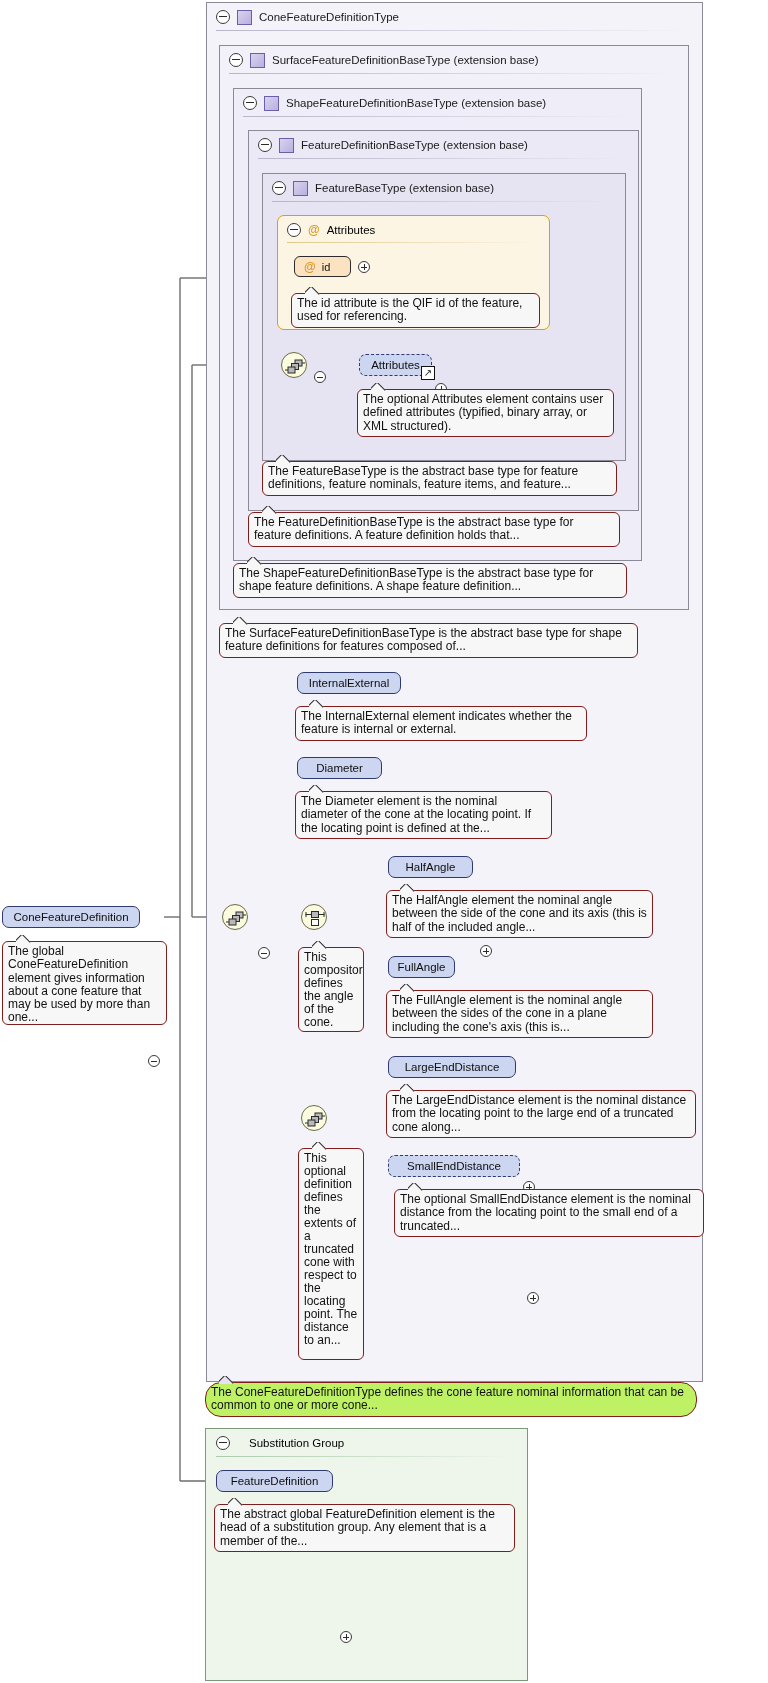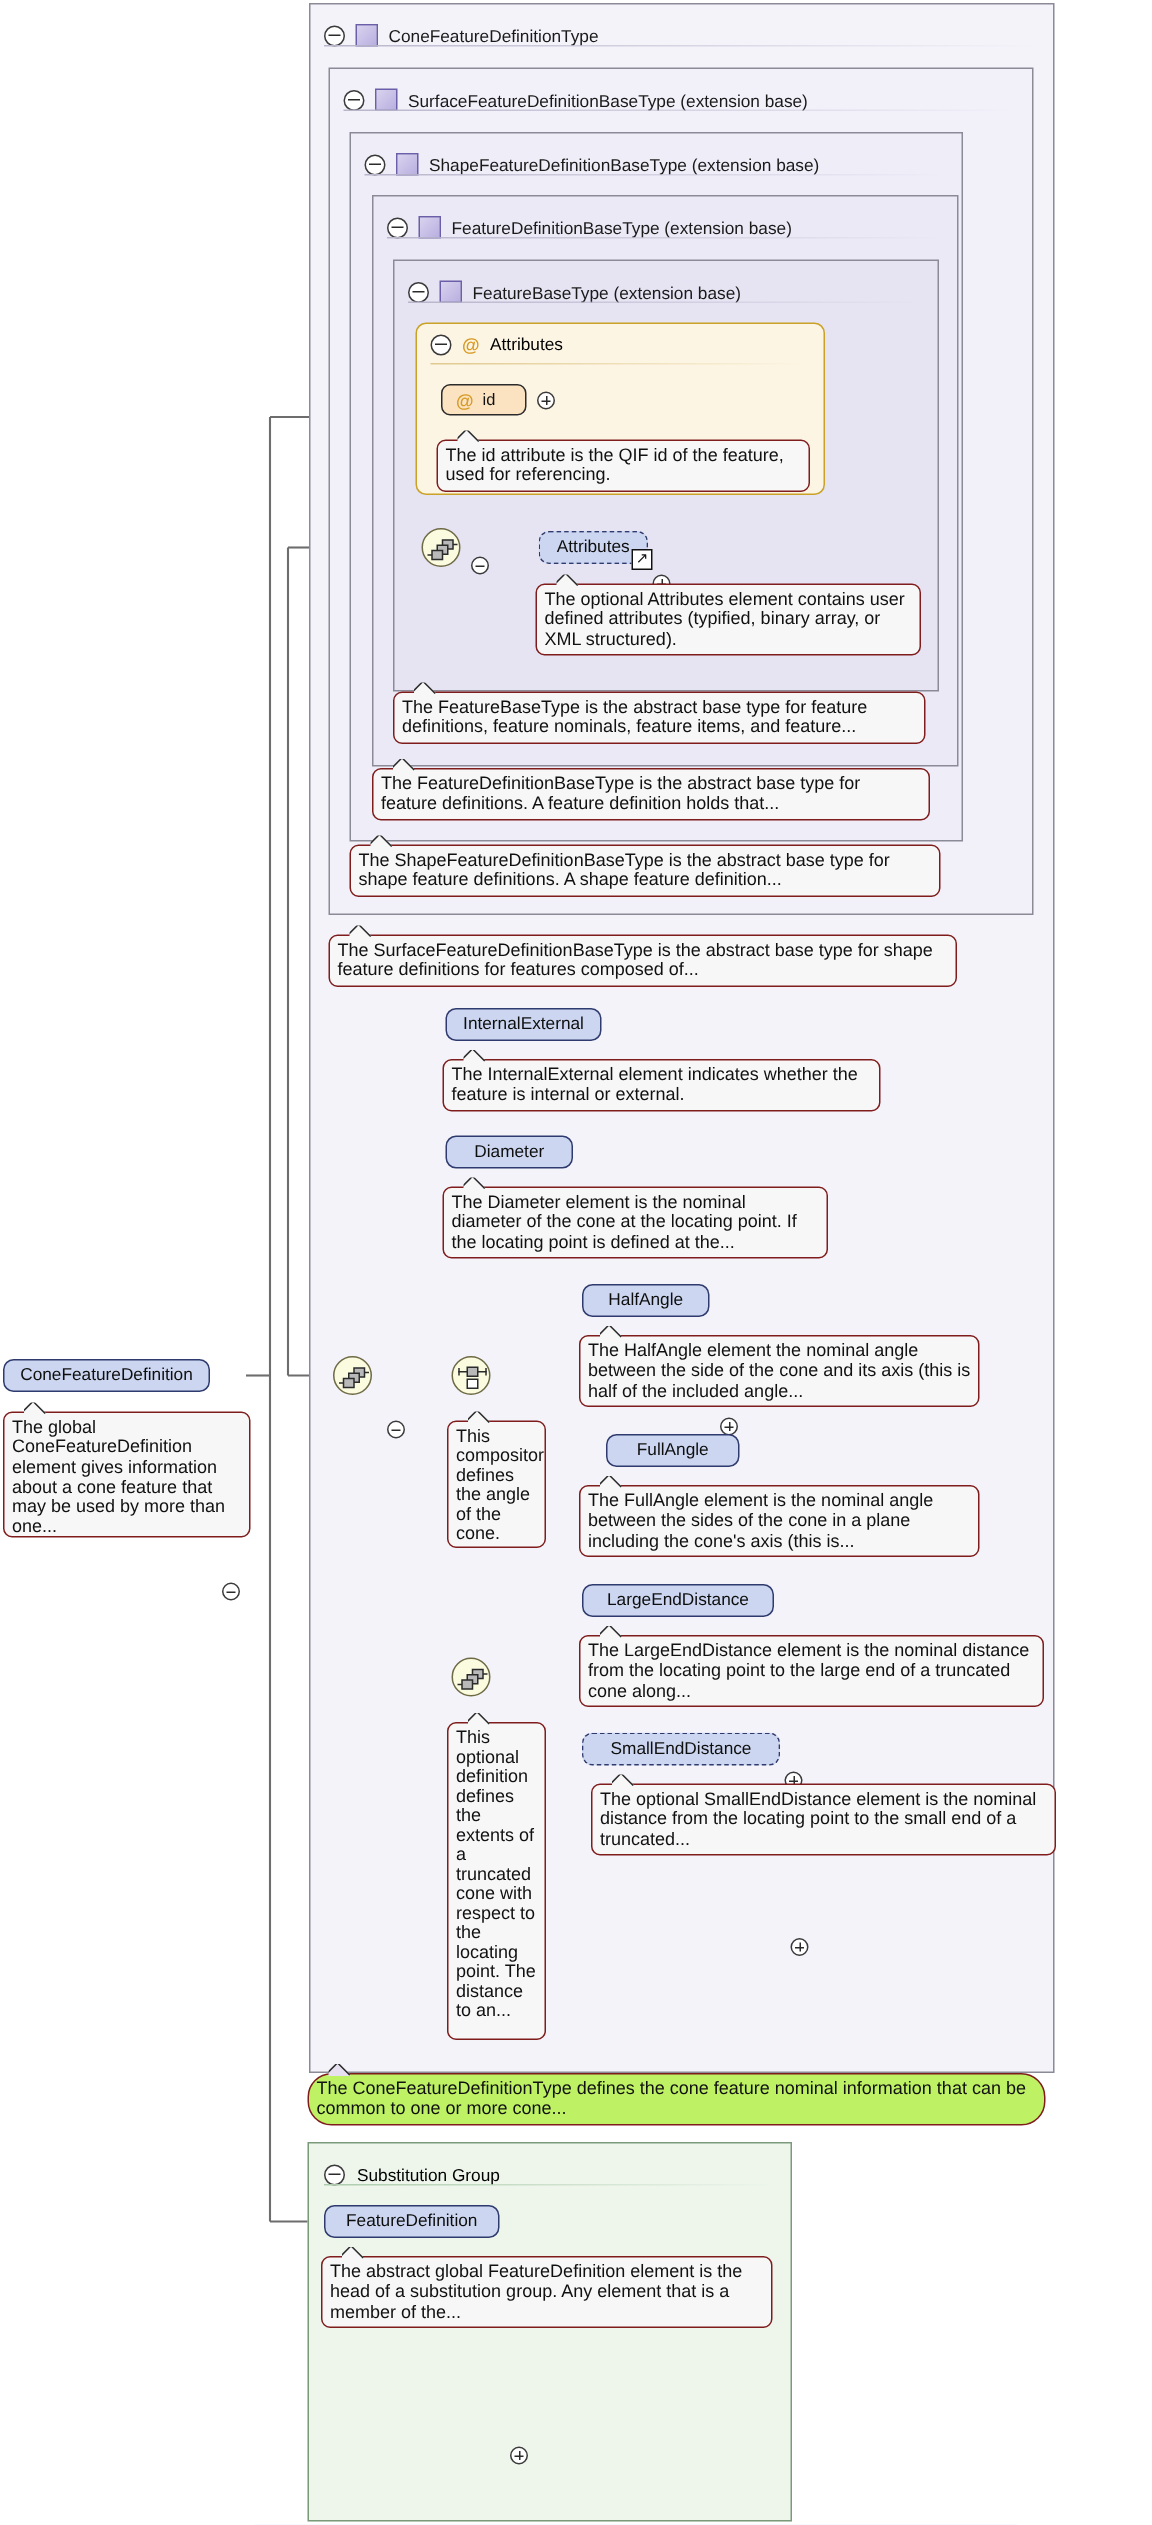--- a/index.html
+++ b/index.html
@@ -18,21 +18,21 @@
     border:1px solid #8b8b97;
     background:#eeecf7;
   }
   .typebox.lv0{background:#f4f3fa;}
   .typebox.lv1{background:#f2f0f9;}
   .typebox.lv2{background:#efedf8;}
   .typebox.lv3{background:#ebe9f5;}
   .typebox.lv4{background:#e6e3f2;}
   .typehdr{
     position:absolute;left:0;top:0;height:28px;width:100%;
-    display:flex;align-items:flex-end;gap:7px;padding-left:9px;
+    display:flex;align-items:center;gap:7px;padding-left:9px;
     box-sizing:border-box;font-size:11.5px;color:#1a1a1a;
   }
   .typehdr .rule{
     position:absolute;left:9px;right:9px;bottom:0;height:1px;
     background:linear-gradient(to right,#b9b6cc,rgba(185,182,204,0));
   }
   .typeicon{
     width:13px;height:13px;flex:0 0 13px;border:1px solid #6a5fa8;
     background:linear-gradient(135deg,#d9d3ee 0%,#b9afe0 100%);
   }
@@ -123,21 +123,21 @@
   
   .anno.narrow{line-height:13px;}
 
   
   .subbox{
     position:absolute;box-sizing:border-box;
     border:1px solid #7a9a7a;background:#eef6ec;
   }
   .subhdr{
     position:absolute;left:0;top:0;height:28px;width:100%;
-    display:flex;align-items:flex-end;gap:8px;padding-left:10px;box-sizing:border-box;
+    display:flex;align-items:center;gap:19px;padding-left:10px;box-sizing:border-box;
     font-size:11.5px;
   }
   .subhdr .rule{
     position:absolute;left:10px;right:10px;bottom:0;height:1px;
     background:linear-gradient(to right,#accbac,rgba(172,203,172,0));
   }
   svg.conn{position:absolute;left:0;top:0;width:768px;height:1683px;pointer-events:none;}
 </style>
 </head>
 <body>
@@ -354,21 +354,21 @@
 
 <div class="elem" style="left:388px;top:856px;width:85px;">
   <span>HalfAngle</span>
 </div>
 <div class="tog plus abs" style="left:480px;top:861px;"></div>
 <div class="anno" style="left:386px;top:890px;width:267px;height:48px;">
   <span class="notch"></span>
   <span>The HalfAngle element the nominal angle between the side of the cone and its axis (this is half of the included angle...</span>
 </div>
 
-<div class="elem" style="left:388px;top:956px;width:89px;margin-left:16px;">
+<div class="elem" style="left:388px;top:956px;width:67px;">
   <span>FullAngle</span>
 </div>
 <div class="tog plus abs" style="left:475px;top:961px;"></div>
 <div class="anno" style="left:386px;top:990px;width:267px;height:48px;">
   <span class="notch"></span>
   <span>The FullAngle element is the nominal angle between the sides of the cone in a plane including the cone's axis (this is...</span>
 </div>
 
 <div class="comp" style="left:301px;top:1105px;">
   <svg width="26" height="26" viewBox="0 0 26 26" xmlns="http://www.w3.org/2000/svg">

